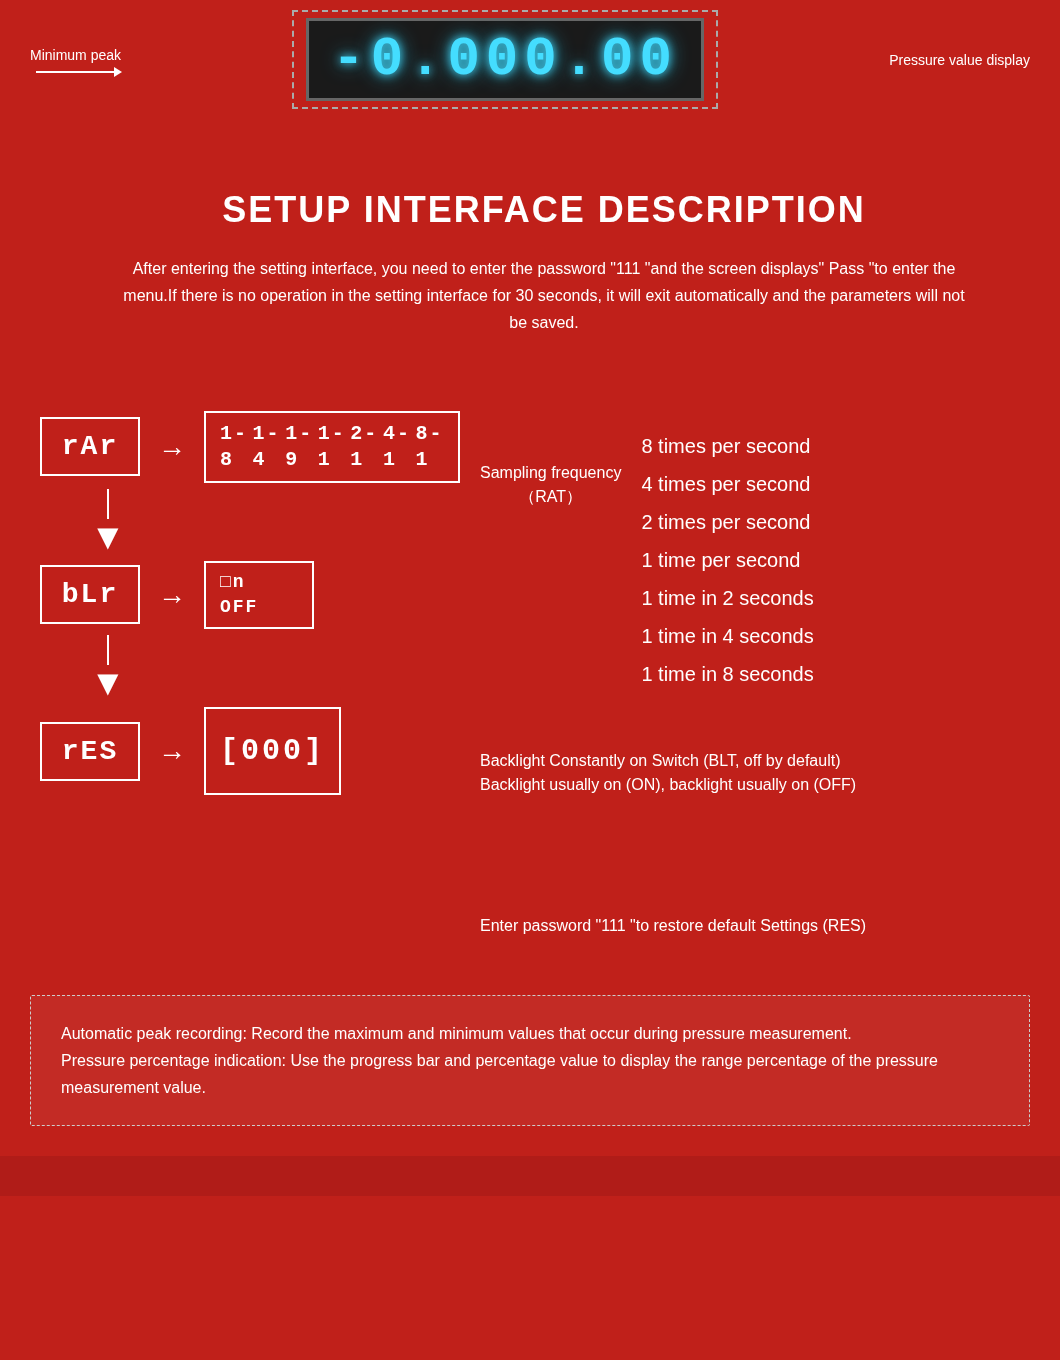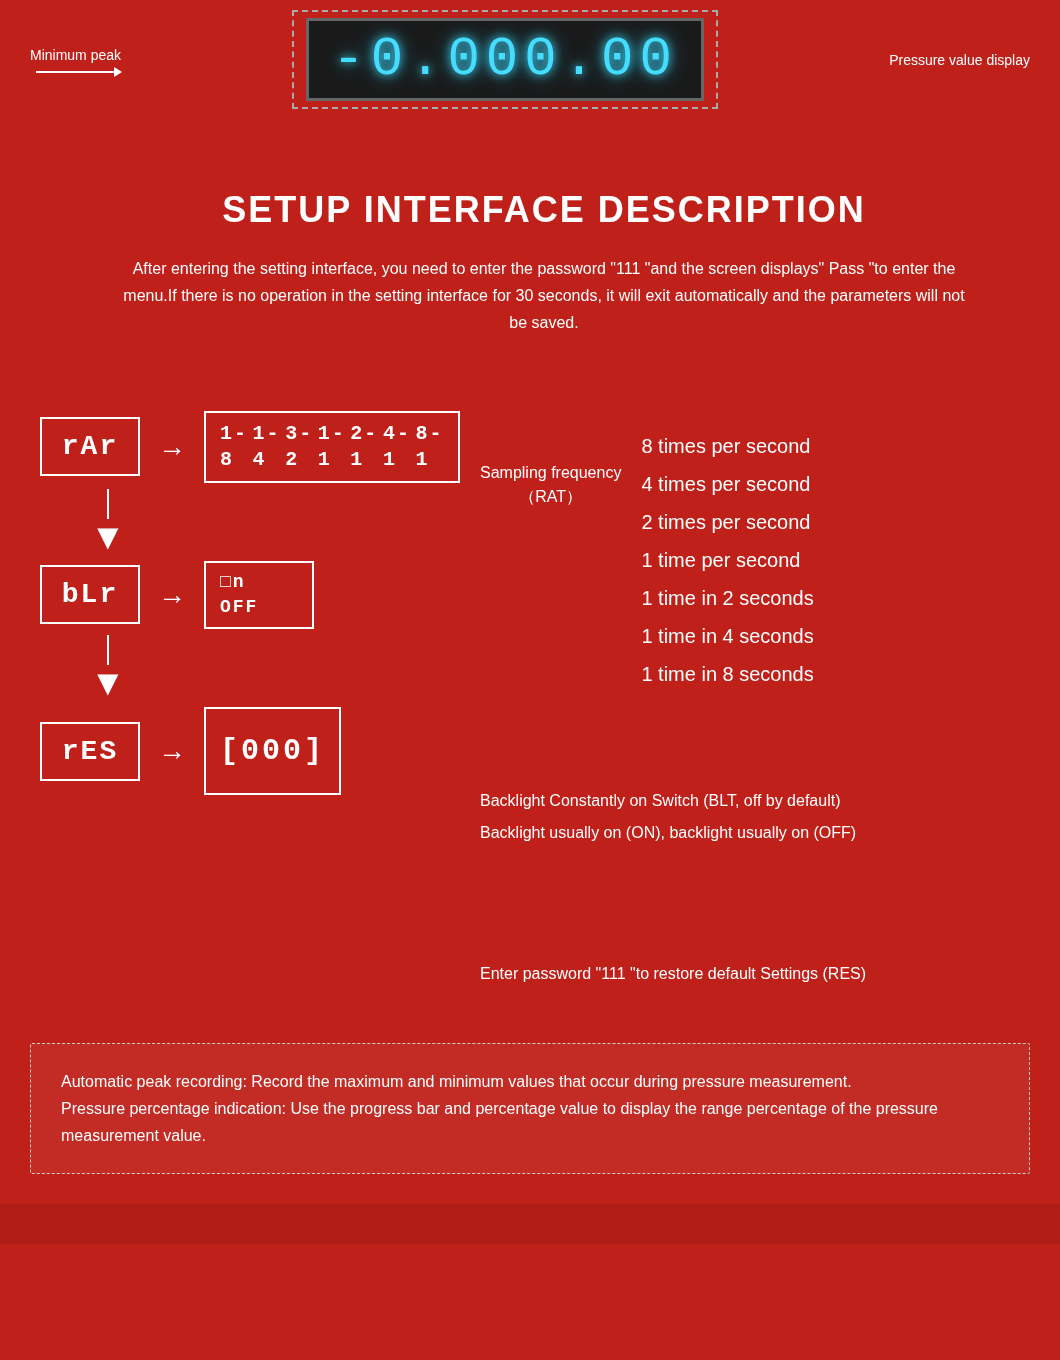--- a/index.html
+++ b/index.html
@@ -233,24 +233,23 @@
       gap: 8px;
       margin-top: 10px;
     }
     .freq-item {
       font-size: 20px;
       color: white;
       line-height: 1.5;
     }
 
     .blt-info {
-      margin-top: 100px;
-      display: flex;
-      flex-direction: column;
-      gap: 8px;
+      margin-top: 60px;
+      display: flex;
+      flex-direction: column;
       justify-content: flex-end;
     }
     .blt-info-text {
       font-size: 16px;
       color: white;
       line-height: 1.5;
     }
 
     .res-info {
       margin-top: 120px;
@@ -283,21 +282,21 @@
 </head>
 <body>
 
 <div class="top-section">
   <div class="top-label-left">
     <span>Minimum peak</span>
     <div class="top-arrow-line"></div>
   </div>
   <div class="dashed-border-box">
     <div class="display-unit">
-      <span class="display-digit" style="font-size:54px; color:#44ddff; text-shadow:0 0 10px #44ddff, 0 0 20px #22aacc; letter-spacing:6px; font-family:'Courier New',monospace; font-weight:normal;">-0.000.00</span>
+      <span class="display-digit" style="font-size:54px; color:#44ddff; text-shadow:0 0 10px #44ddff, 0 0 20px #22aacc; letter-spacing:6px; font-family:'Courier New',monospace; font-weight:bold;">-0.000.00</span>
     </div>
   </div>
   <div class="top-label-right">Pressure value display</div>
 </div>
 
 <div class="setup-section">
   <h1 class="setup-title">SETUP INTERFACE DESCRIPTION</h1>
   <p class="setup-desc">After entering the setting interface, you need to enter the password "111 "and the screen displays" Pass "to enter the menu.If there is no operation in the setting interface for 30 seconds, it will exit automatically and the parameters will not be saved.</p>
 </div>
 
@@ -306,21 +305,21 @@
   <div class="left-diagram">
 
     <div class="rat-row">
       <div class="seg-display-box">
         <span class="seg-text">rAr</span>
       </div>
       <span class="arrow-right">→</span>
       <div class="rat-menu-box">
         <span class="rat-menu-item">1-8</span>
         <span class="rat-menu-item">1-4</span>
-        <span class="rat-menu-item">3-2</span>
+        <span class="rat-menu-item">1-9</span>
         <span class="rat-menu-item">1-1</span>
         <span class="rat-menu-item">2-1</span>
         <span class="rat-menu-item">4-1</span>
         <span class="rat-menu-item">8-1</span>
       </div>
     </div>
 
     <div class="arrow-down-container">
       <div style="width:2px;height:30px;background:white;"></div>
       <span class="arrow-down">▼</span>

